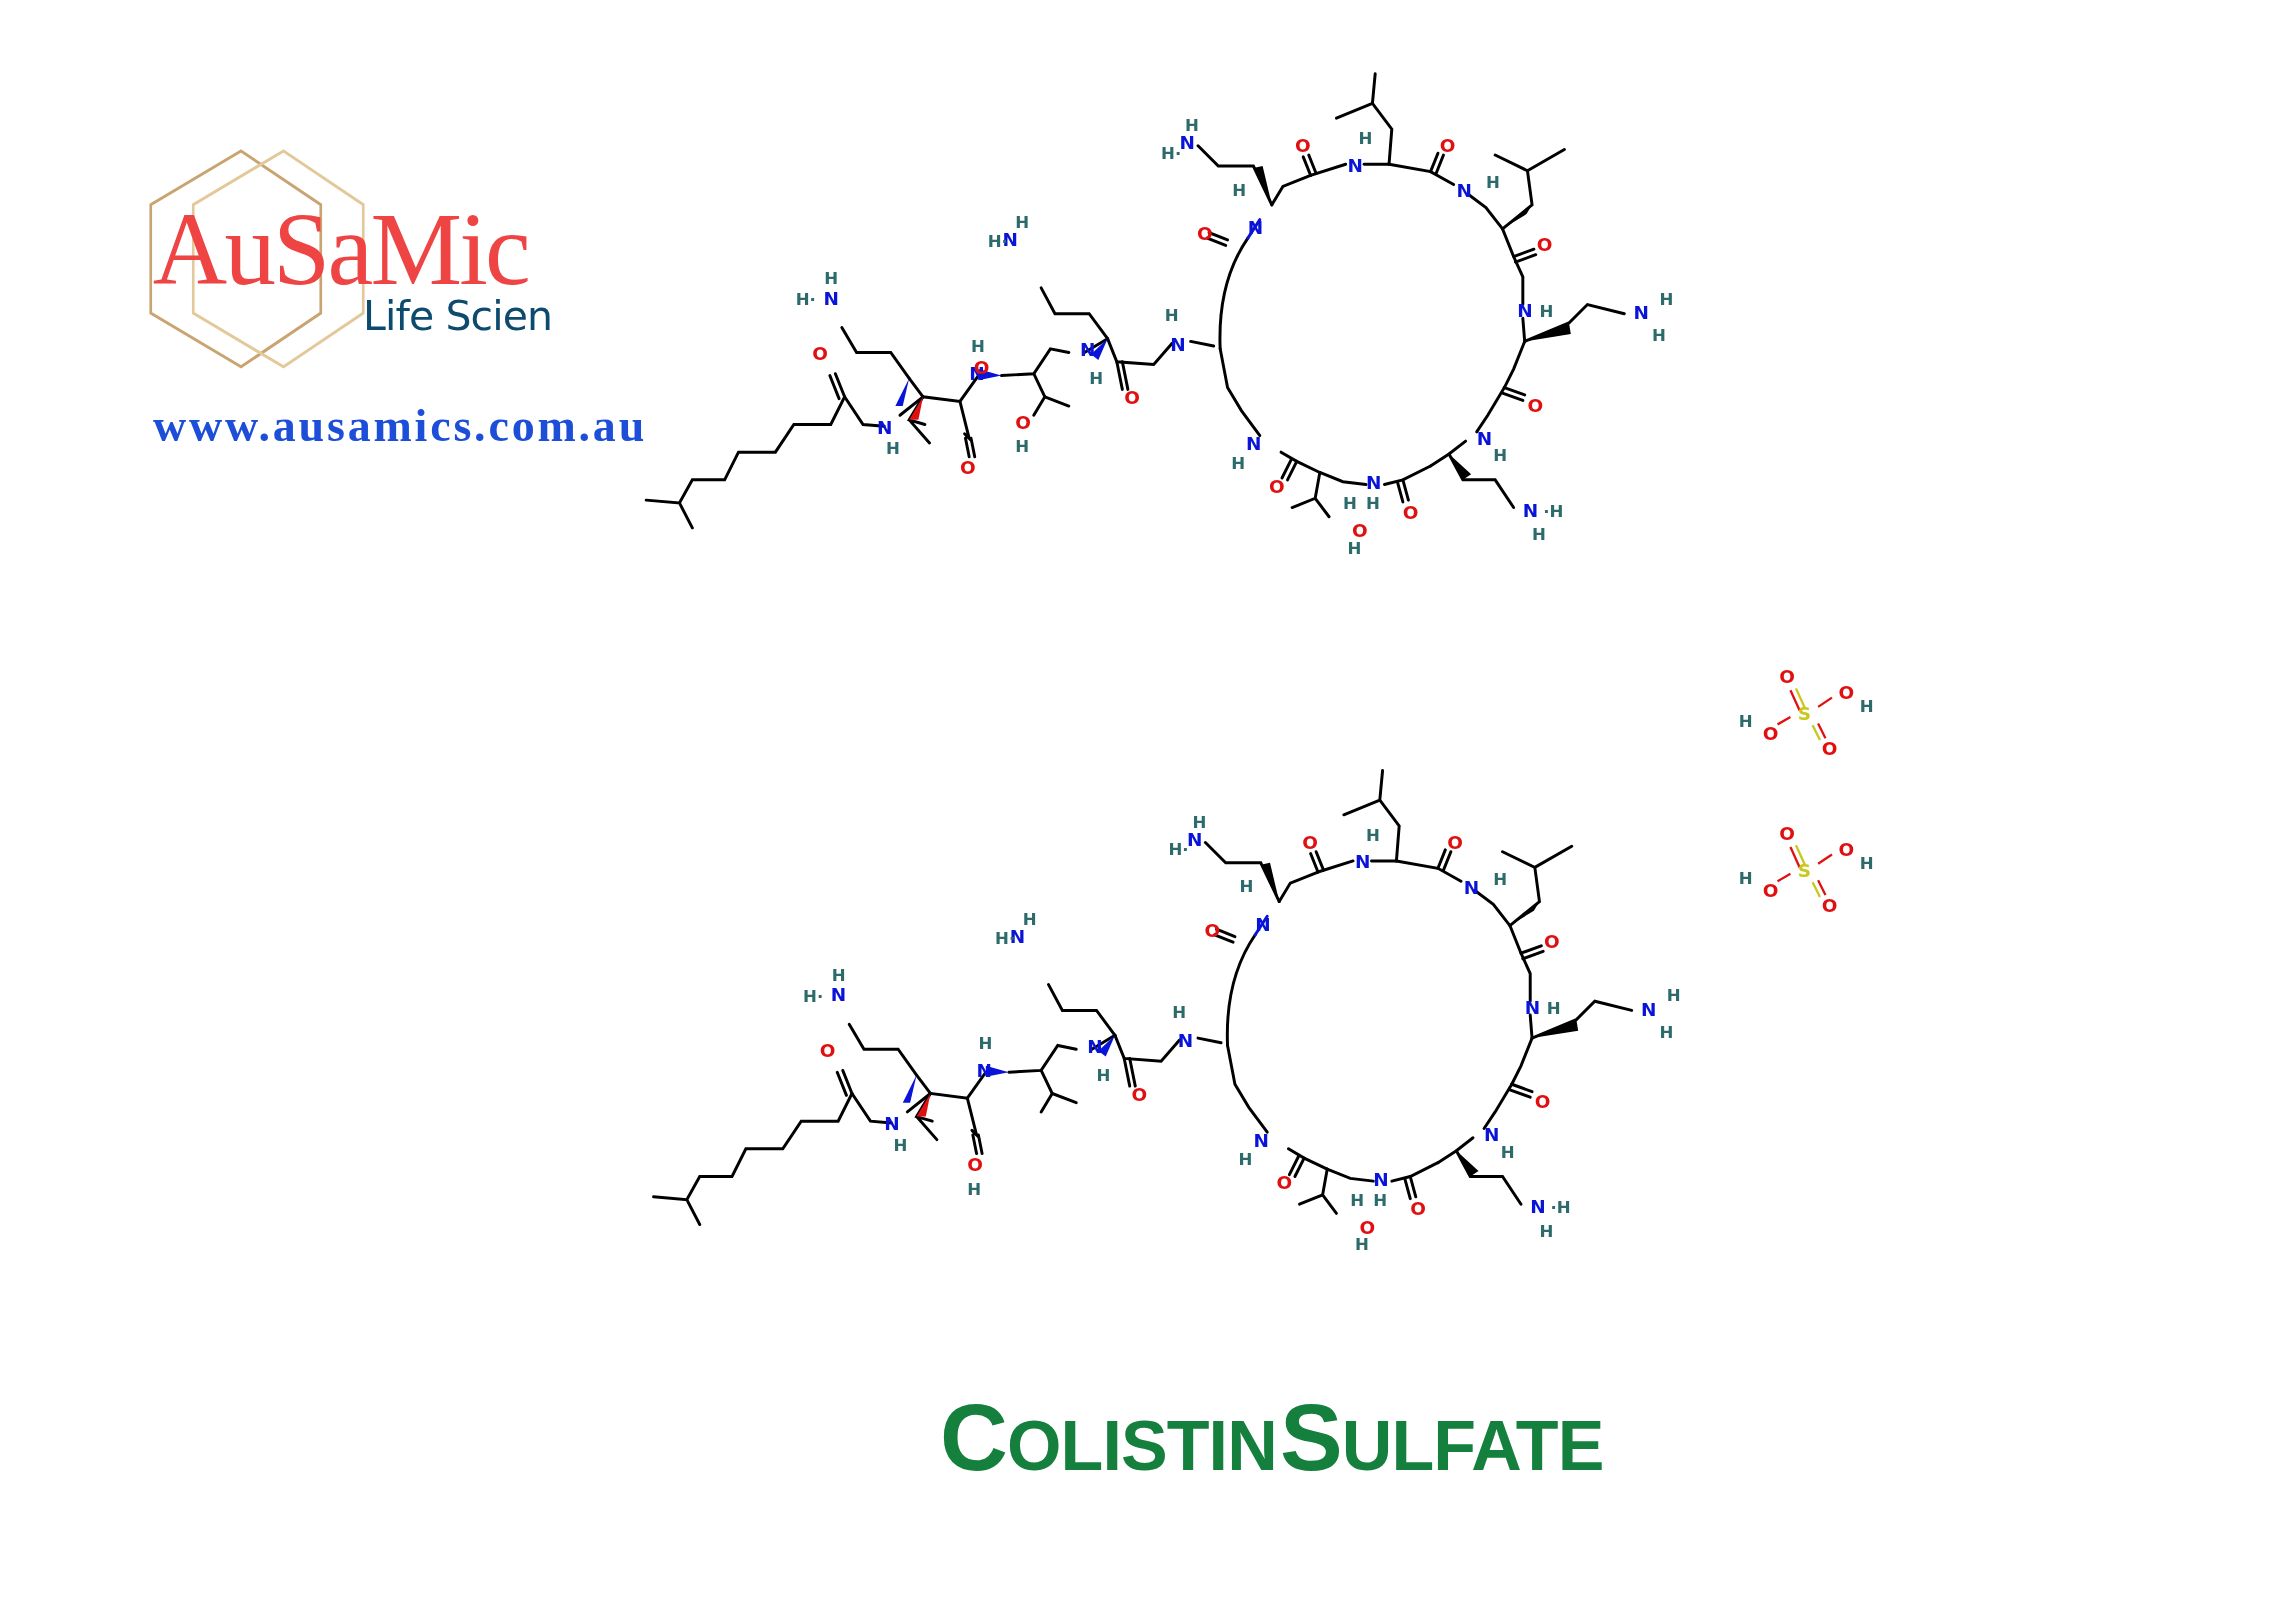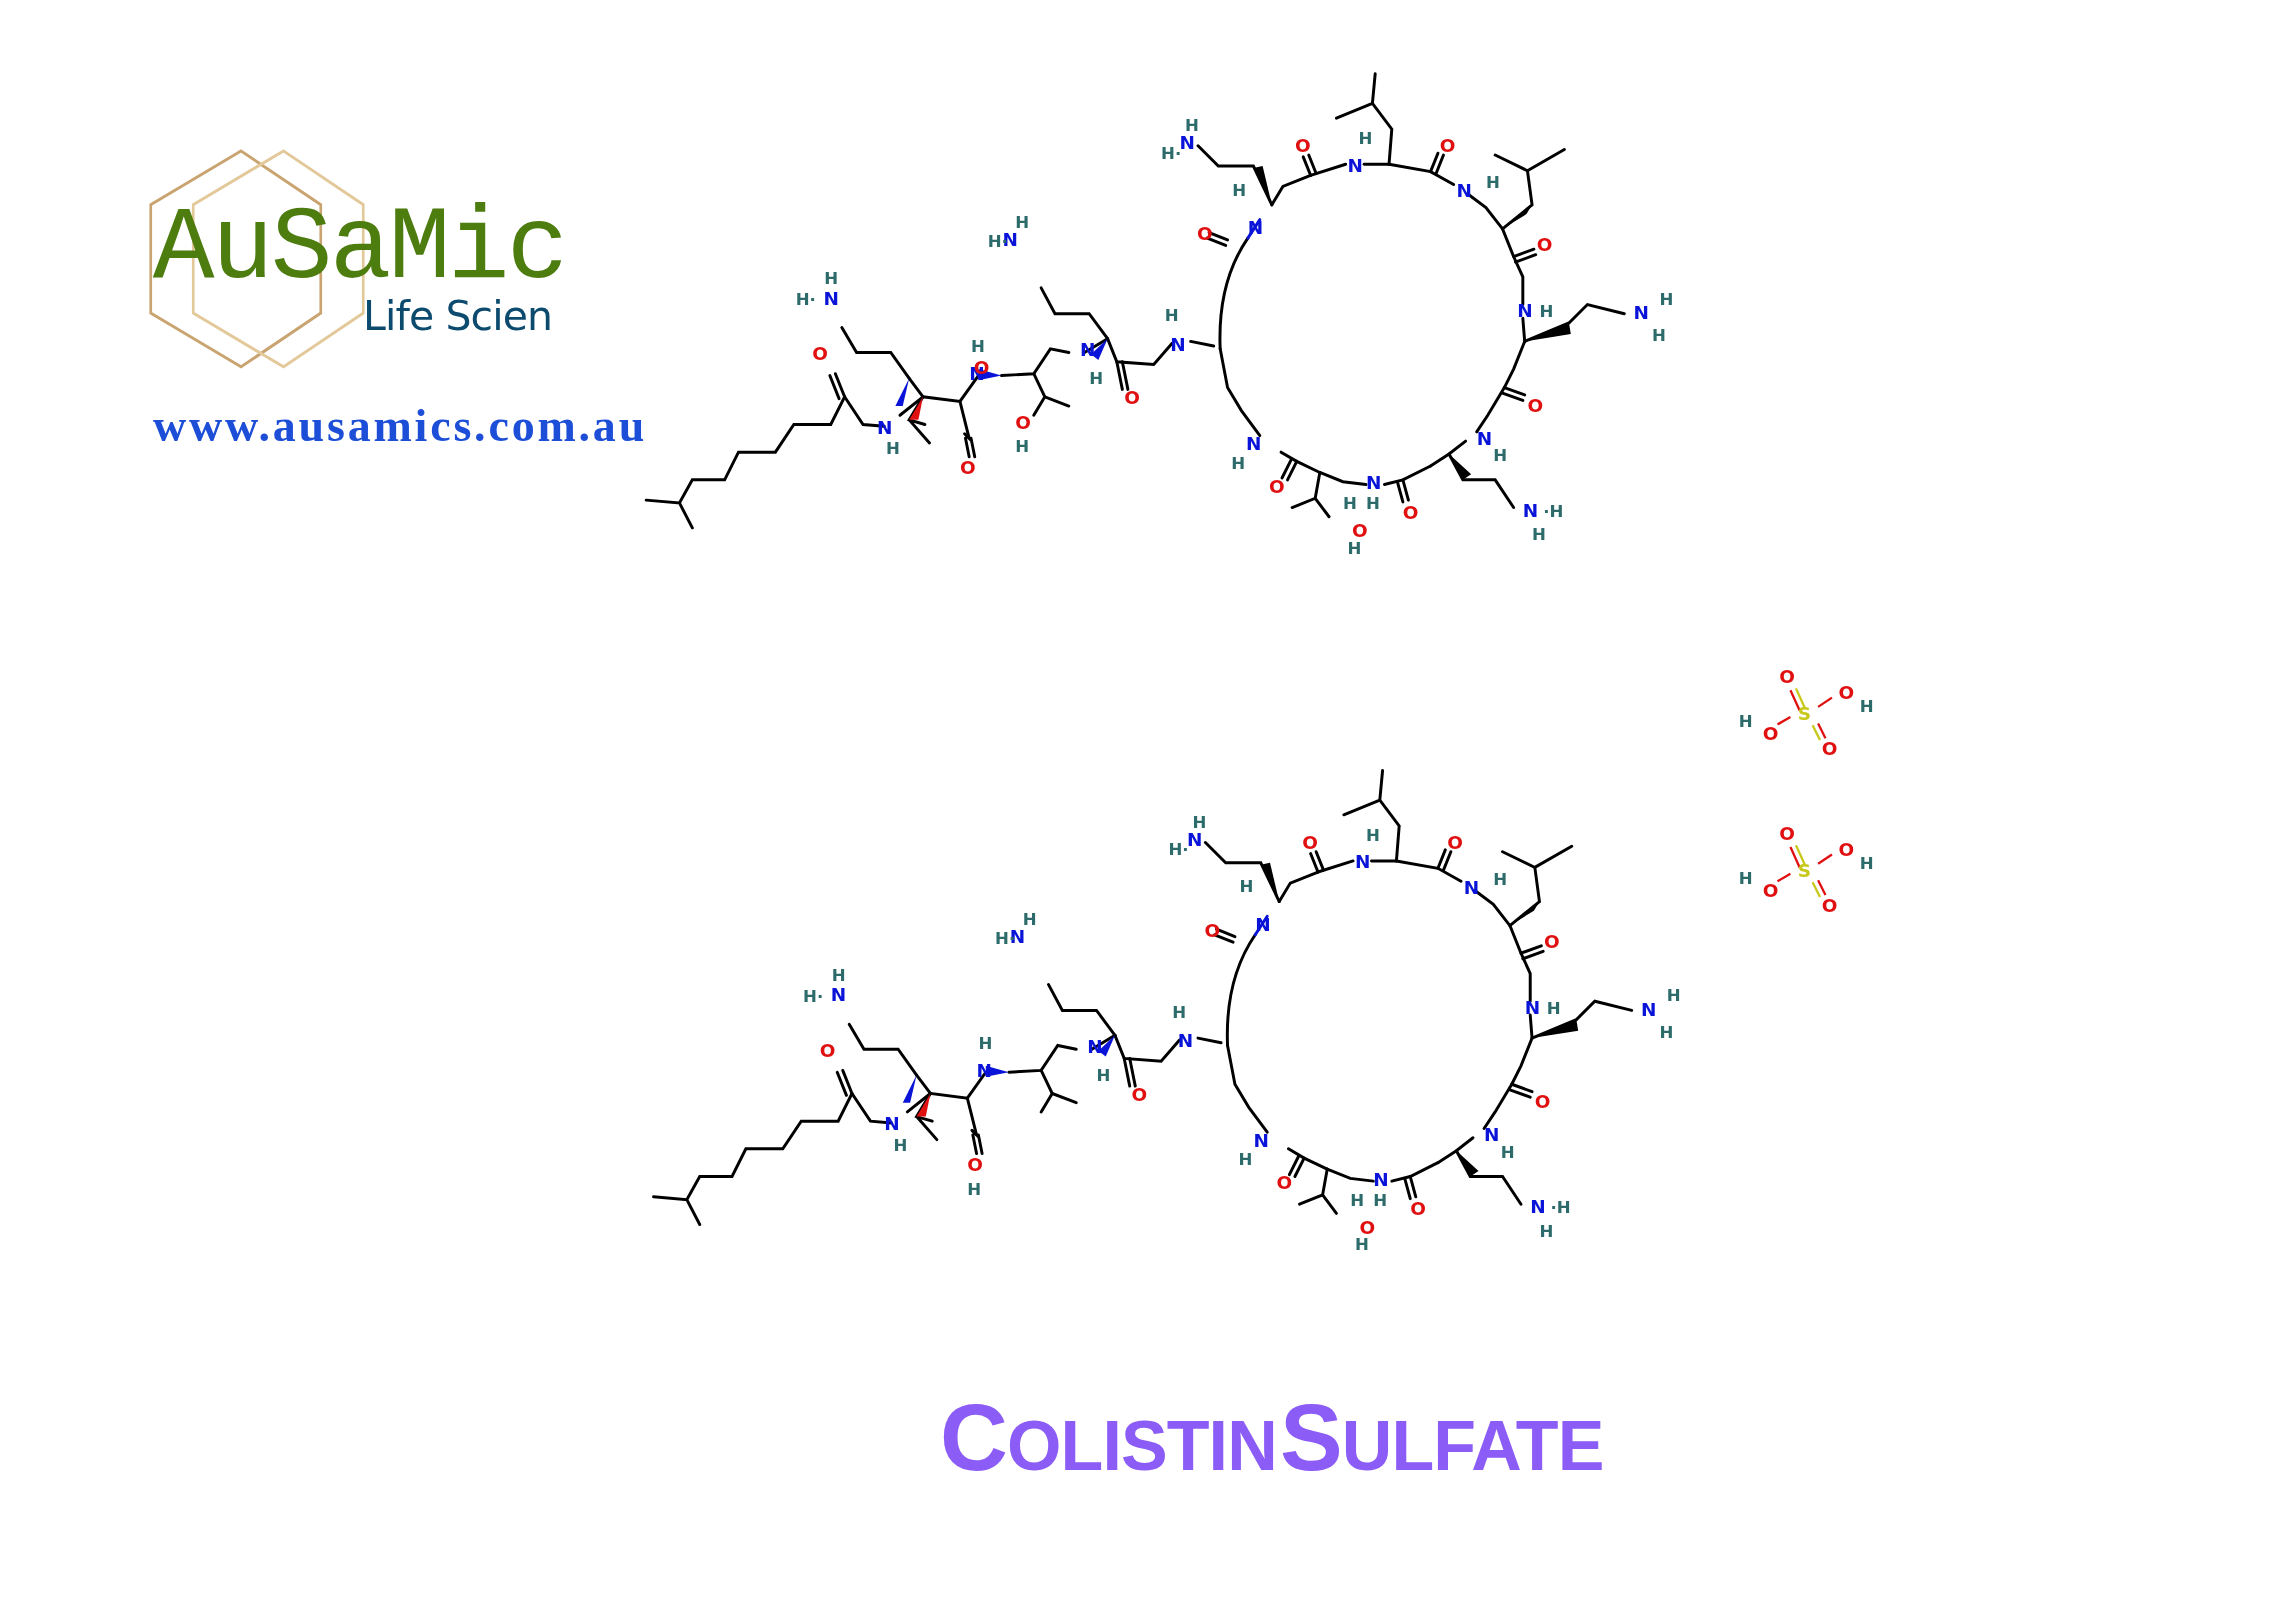--- a/index.html
+++ b/index.html
@@ -1,22 +1,22 @@
 <!DOCTYPE html>
 <html style="font-size:14.8px"><head>
 <meta charset="utf-8">
 <style>
   html,body{margin:0;padding:0;background:#ffffff;}
   body{width:2289px;height:1613px;position:relative;overflow:hidden;font-family:"Liberation Sans",sans-serif;}
   .logo{position:absolute;left:138px;top:143px;width:425px;height:231px;}
   .logo svg{position:absolute;left:0;top:0;}
-  .logo-main{position:absolute;left:14.8px;top:55px;font-family:Liberation Mono, monospace;font-size:103px;color:#4d7c0f;line-height:1;letter-spacing:-2.8px;white-space:nowrap;width:408px;overflow:hidden;text-align:right;}
+  .logo-main{position:absolute;left:14.8px;top:55px;font-family:Liberation Serif, serif;font-size:103px;color:#ef4444;line-height:1;letter-spacing:-2.8px;white-space:nowrap;width:408px;overflow:hidden;}
   .logo-sub{position:absolute;left:225px;top:153px;font-family:"DejaVu Sans",sans-serif;font-size:41px;color:#0c4a6e;line-height:1;white-space:nowrap;width:198px;overflow:hidden;letter-spacing:-0.9px;}
   .url{position:absolute;left:153px;top:399px;font-family:"Liberation Serif",serif;font-size:46px;font-weight:bold;color:#1d4ed8;letter-spacing:2.8px;white-space:nowrap;}
-  .title{position:absolute;left:940px;top:1384px;font-family:"Liberation Sans",sans-serif;font-weight:bold;color:#8b5cf6;white-space:nowrap;letter-spacing:-0.9px;}
+  .title{position:absolute;left:940px;top:1384px;font-family:"Liberation Sans",sans-serif;font-weight:bold;color:#15803d;white-space:nowrap;letter-spacing:-0.9px;}
   .title .big{font-size:94px;}
   .title .small{font-size:70px;}
   .chem{position:absolute;left:0;top:0;}
   .chem text{font-family:"DejaVu Sans",sans-serif;font-weight:bold;}
 </style>
 </head>
 <body>
 
 <div class="logo">
   <svg width="425" height="231" viewBox="0 0 460 250">

